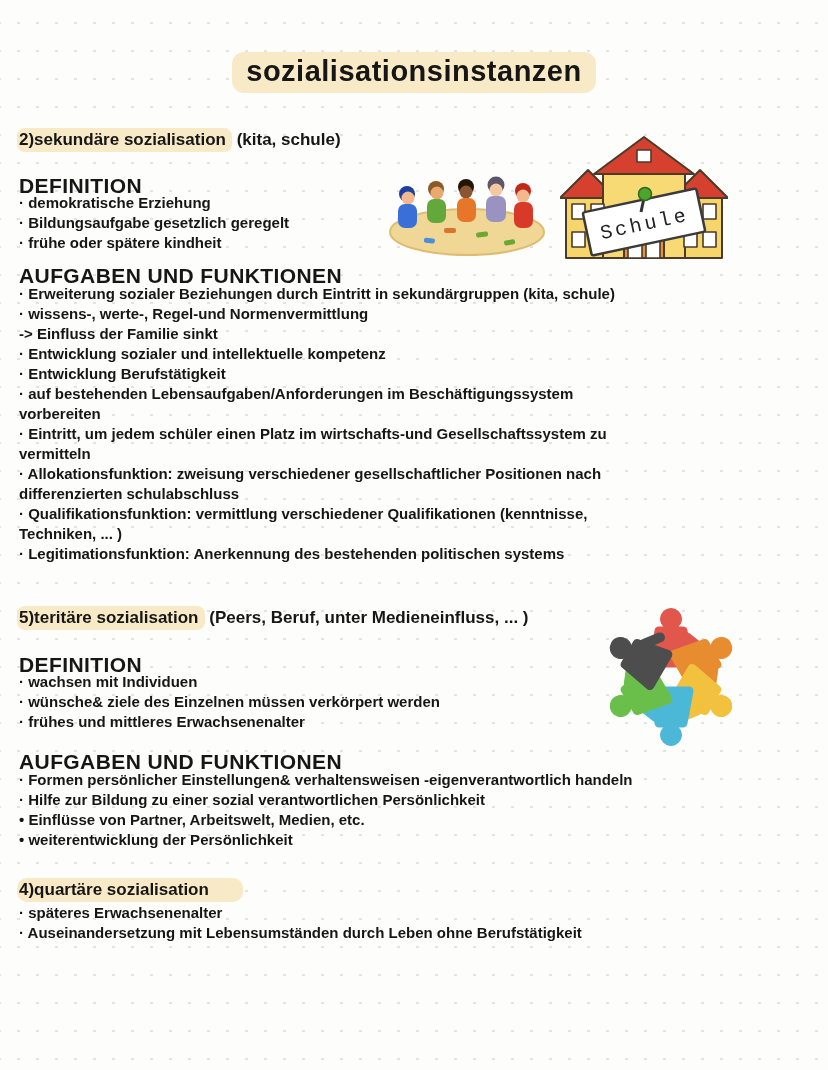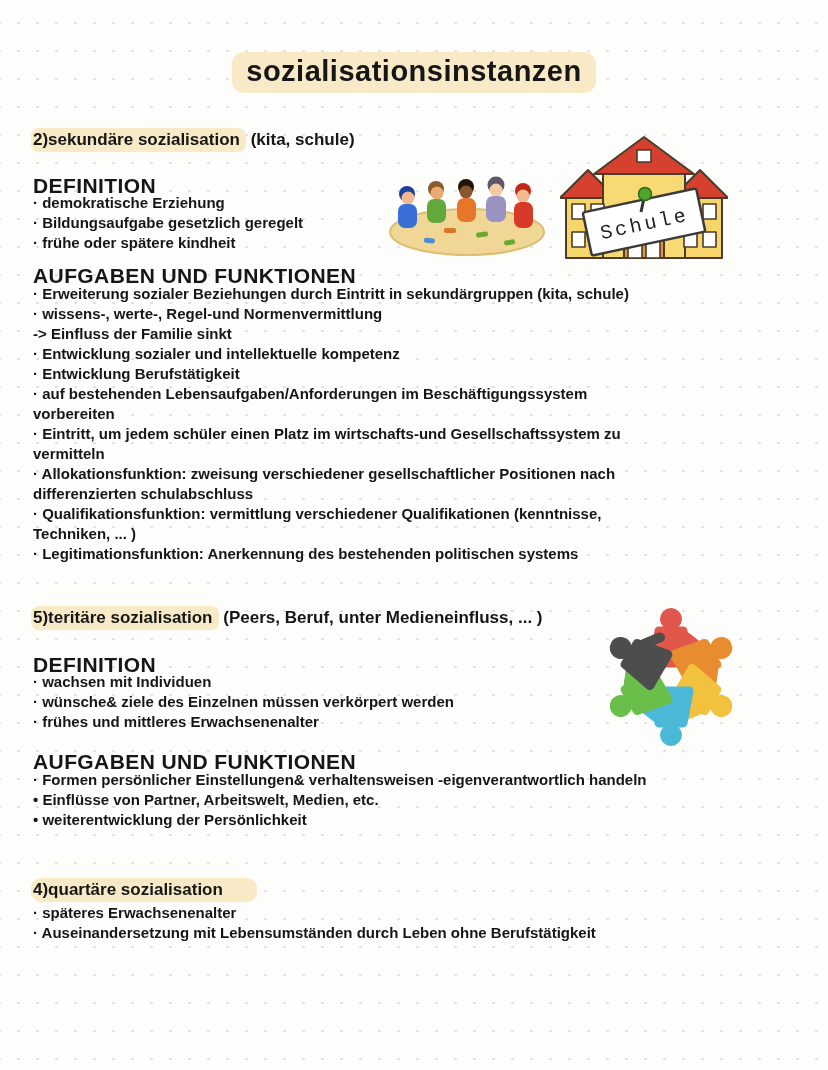--- a/index.html
+++ b/index.html
@@ -18,21 +18,21 @@
     position:absolute;top:52px;left:0;width:100%;
     text-align:center;
   }
   .hl-title{
     display:inline-block;
     background:#f9eac7;
     border-radius:12px;
     padding:3px 14px 5px 14px;
     font-size:29px;font-weight:700;letter-spacing:0.5px;
   }
-  .abs{position:absolute;left:33px;}
+  .abs{position:absolute;left:19px;}
   .heading{font-size:17px;font-weight:700;white-space:nowrap;}
   .hl{
     background:#f9eac7;border-radius:8px;
     padding:2px 6px 3px 2px;margin-left:-2px;
   }
   .hl-wide{
     background:#f9eac7;border-radius:10px;
     padding:2px 34px 3px 2px;margin-left:-2px;margin-top:12px;
   }
   .label{font-size:21px;font-weight:700;letter-spacing:0.4px;white-space:nowrap;}
@@ -182,20 +182,21 @@
   <div class="abs lines" style="top:672px">
     <div>· wachsen mit Individuen</div>
     <div>· wünsche&amp; ziele des Einzelnen müssen verkörpert werden</div>
     <div>· frühes und mittleres Erwachsenenalter</div>
   </div>
 
   <div class="abs label" style="top:750px">AUFGABEN UND FUNKTIONEN</div>
 
   <div class="abs lines" style="top:770px">
     <div>· Formen persönlicher Einstellungen&amp; verhaltensweisen -eigenverantwortlich handeln</div>
+    <div>· Hilfe zur Bildung zu einer sozial verantwortlichen Persönlichkeit</div>
     <div>• Einflüsse von Partner, Arbeitswelt, Medien, etc.</div>
     <div>•  weiterentwicklung der Persönlichkeit</div>
   </div>
 
   <div class="abs heading" style="top:880px">
     <span class="hl-wide">4)quartäre sozialisation</span>
   </div>
 
   <div class="abs lines" style="top:903px">
     <div>· späteres Erwachsenenalter</div>

